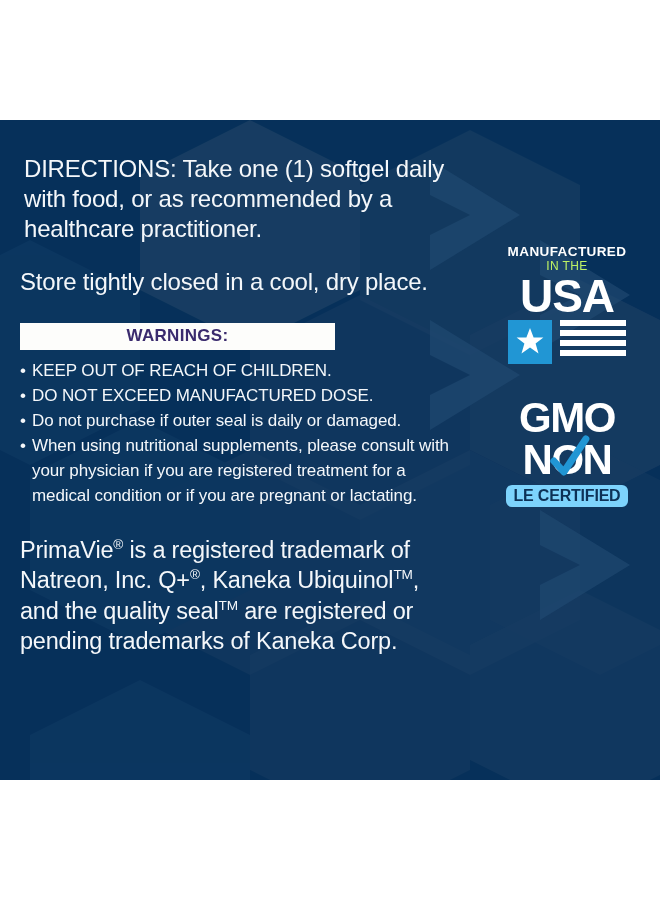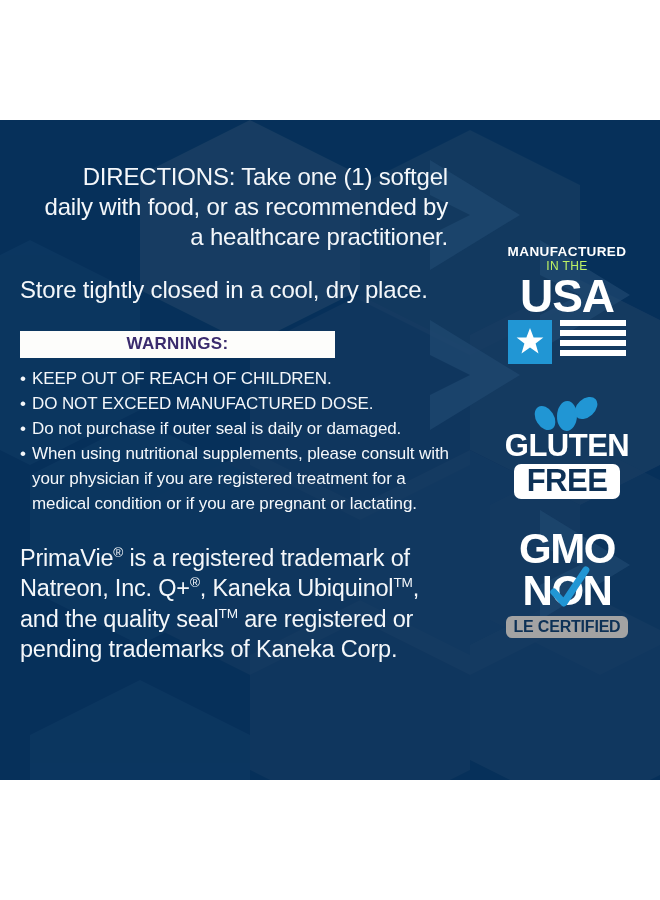--- a/index.html
+++ b/index.html
@@ -44,21 +44,21 @@
   }
 
   .body-text {
     color: #f4f7fa;
     font-size: 24px;
     line-height: 1.26;
     letter-spacing: -0.2px;
     font-stretch: condensed;
   }
 
-  #directions-block { margin: 12px; text-align: right; }
+  #directions-block { margin: 4px; }
   #storage-block { margin: 22px 0 0 0; }
 
   
   #warnings-bar {
     margin-top: 26px;
     width: 315px;
     height: 27px;
     background: #fdfdfb;
     display: flex;
     align-items: center;
@@ -196,21 +196,21 @@
     color: #ffffff;
     font-size: 42px;
     font-weight: bold;
     letter-spacing: -1.5px;
     line-height: 1;
     margin-top: -1px;
   }
   #certified-pill {
     margin: 4px auto 0 auto;
     display: inline-block;
-    background: #a3a3a3;
+    background: #7dd3fc;
     border-radius: 6px;
     padding: 2px 8px 2px 8px;
   }
   #certified-word {
     color: #0d3156;
     font-size: 16px;
     font-weight: bold;
     letter-spacing: -0.2px;
     line-height: 1.1;
   }
@@ -280,35 +280,20 @@
           <g fill="#ffffff">
             <rect x="52" y="0" width="66" height="6"></rect>
             <rect x="52" y="10" width="66" height="6"></rect>
             <rect x="52" y="20" width="66" height="6"></rect>
             <rect x="52" y="30" width="66" height="6"></rect>
           </g>
         </svg>
       </div>
     </div>
 
-    <div id="gluten-badge">
-      <div id="gluten-leaves">
-        <svg width="74" height="36" viewBox="0 0 74 36" aria-hidden="true">
-          <g fill="#2196d4">
-            <ellipse cx="15" cy="22" rx="9" ry="13" transform="rotate(-32 15 22)"></ellipse>
-            <ellipse cx="37" cy="20" rx="10" ry="15" transform="rotate(2 37 20)"></ellipse>
-            <ellipse cx="56" cy="12" rx="9" ry="13" transform="rotate(48 56 12)"></ellipse>
-          </g>
-        </svg>
-      </div>
-      <div id="gluten-word">GLUTEN</div>
-      <div id="free-pill">
-        <span id="free-word">FREE</span>
-      </div>
-    </div>
 
     <div id="nongmo-badge">
       <div id="gmo-word">GMO</div>
       <div id="nongmo-non">
         <div id="non-word">NON</div>
         <div id="check-overlay">
           <svg width="46" height="48" viewBox="0 0 46 48" aria-hidden="true">
             <path d="M8 26 L18 37 L40 4" stroke="#2196d4" stroke-width="7" fill="none" stroke-linecap="round" stroke-linejoin="round"></path>
           </svg>
         </div>

